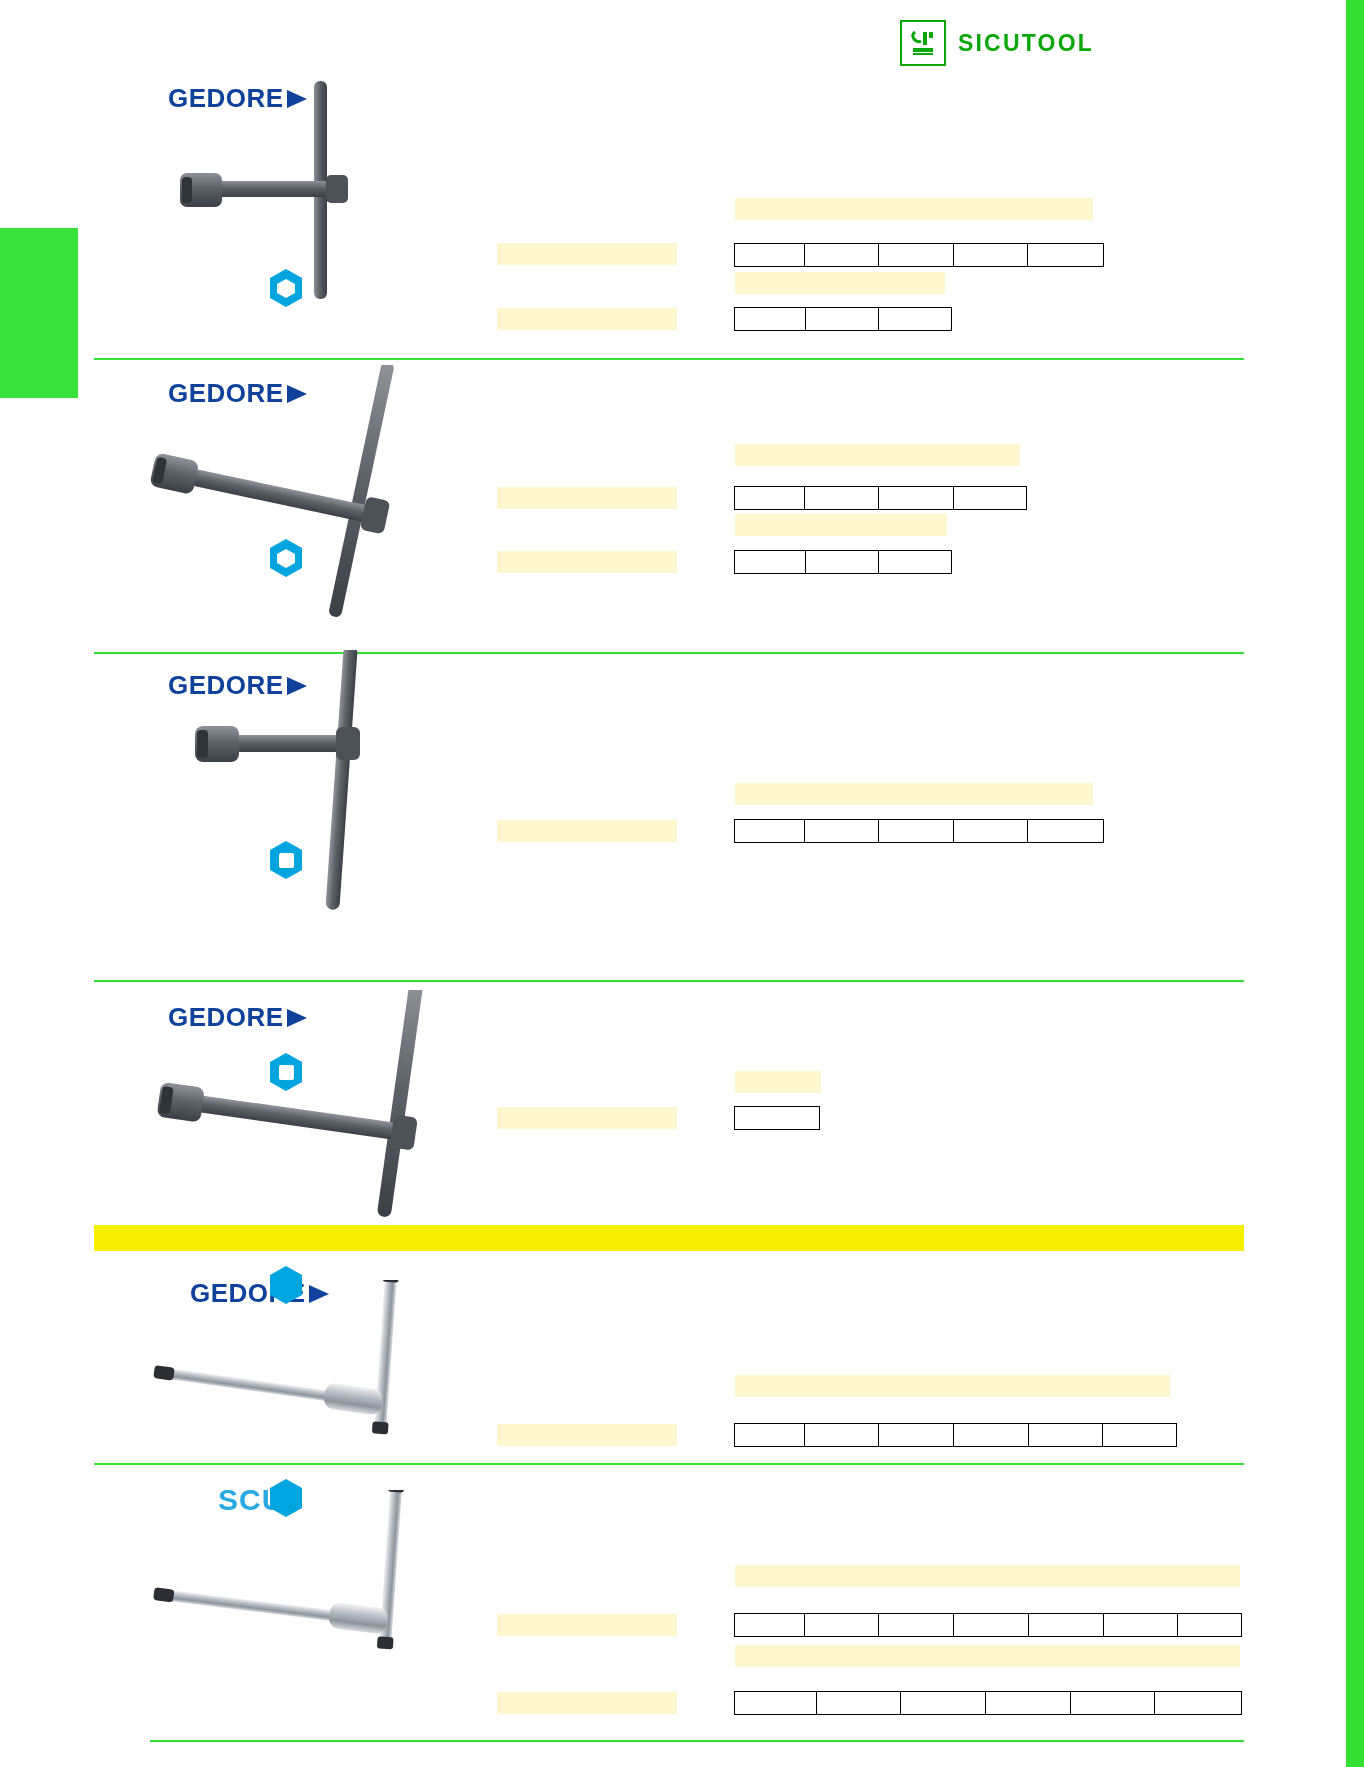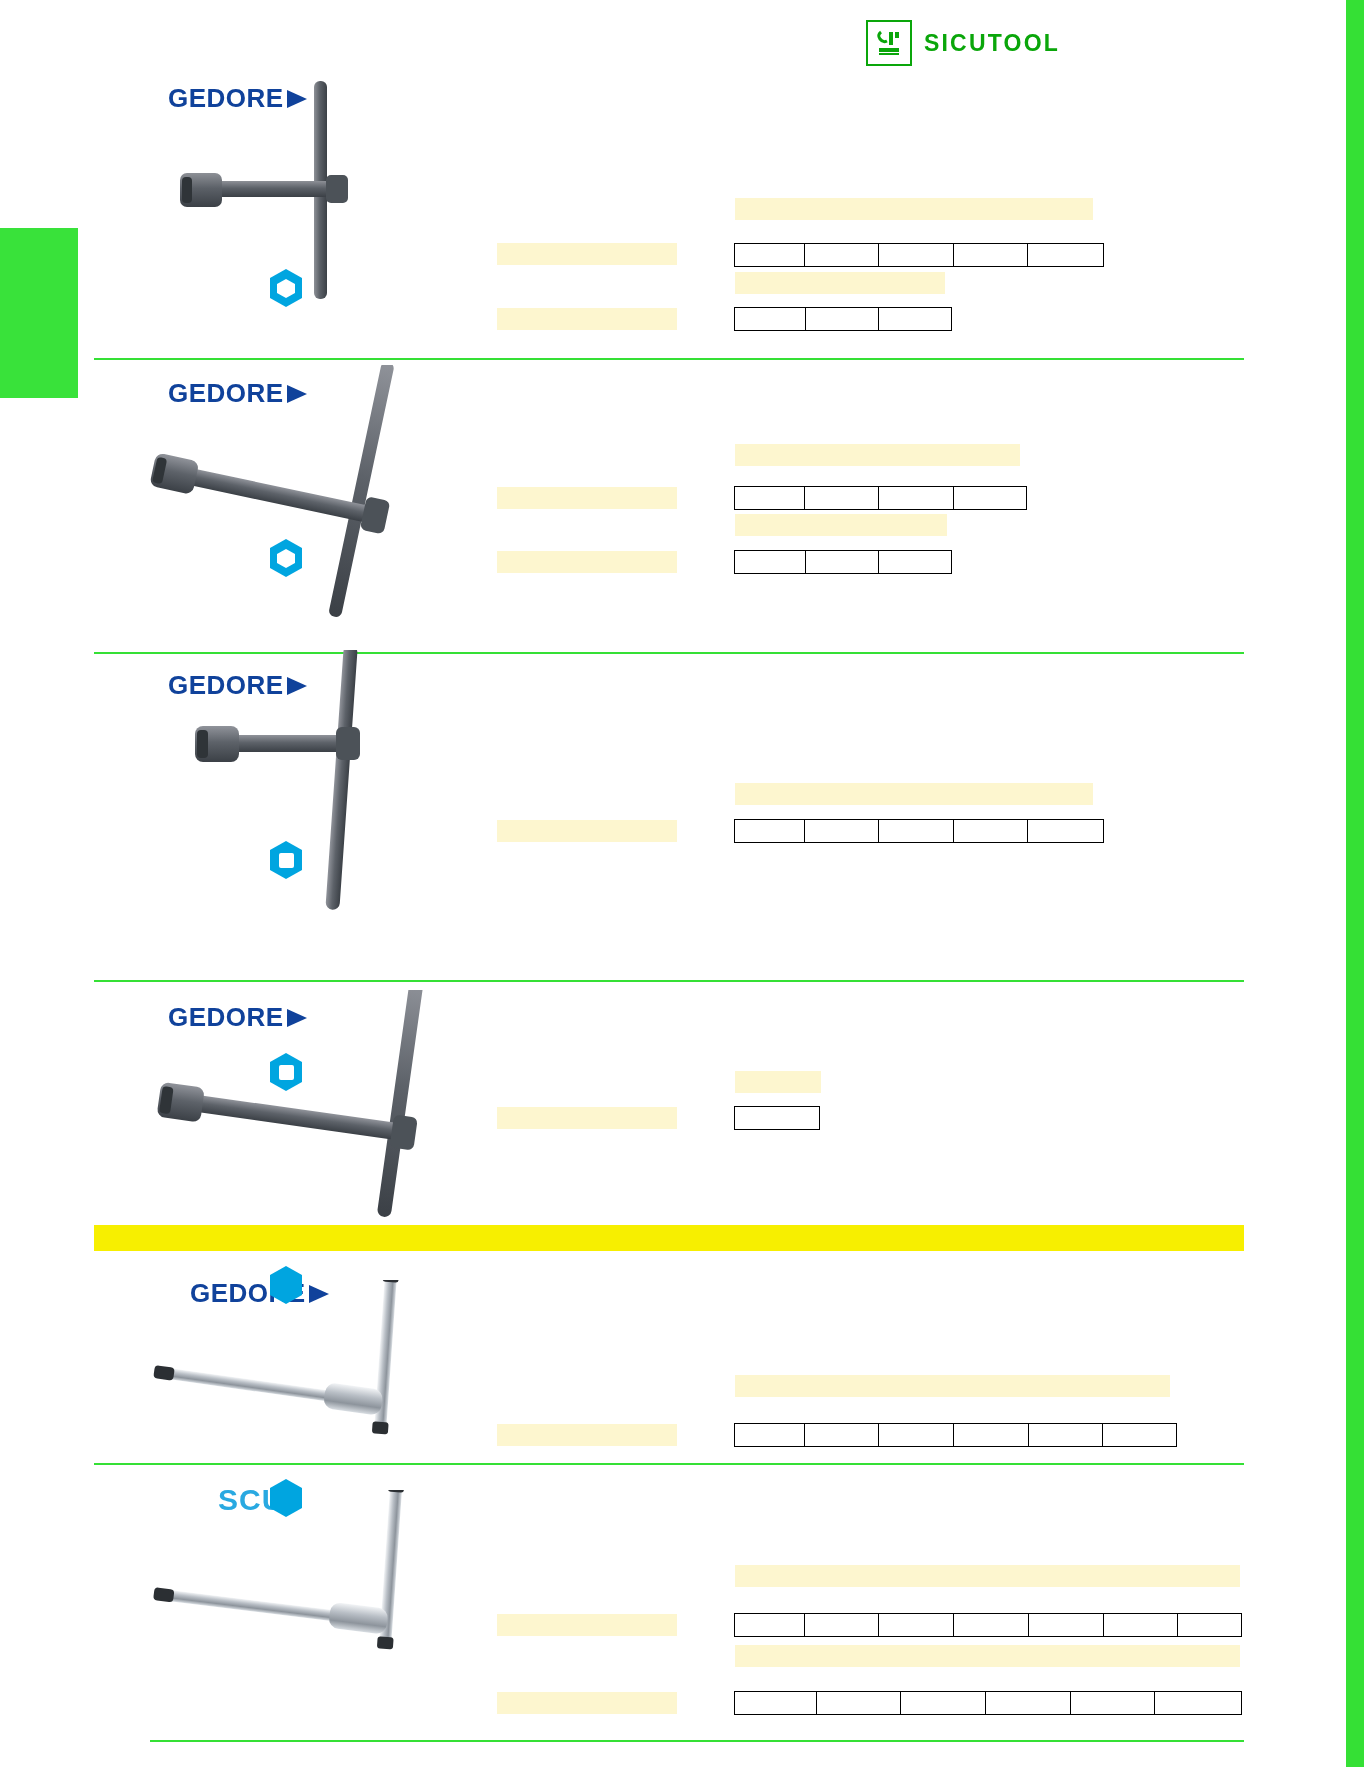--- a/index.html
+++ b/index.html
@@ -4,21 +4,21 @@
 <style>
   html,body{margin:0;padding:0;background:#ffffff;}
   body{width:1364px;height:1767px;position:relative;font-family:"Liberation Sans",sans-serif;overflow:hidden;}
 
   
   .page{position:absolute;left:0;top:0;width:1364px;height:1767px;background:#fff;}
   .right-edge-bar{position:absolute;right:0;top:0;width:18px;height:1767px;background:#35e035;}
   .left-green-tab{position:absolute;left:0;top:228px;width:78px;height:170px;background:#39e23a;}
 
   
-  .brand{position:absolute;right:304px;top:20px;display:flex;align-items:center;gap:12px;}
+  .brand{position:absolute;right:270px;top:20px;display:flex;align-items:center;gap:12px;}
   .brand-logo{width:42px;height:42px;border:2px solid #0aa60a;display:flex;align-items:center;justify-content:center;background:#fff;}
   .brand-logo svg{display:block;}
   .brand-text{font-size:23px;letter-spacing:2.2px;color:#0aa60a;font-weight:bold;font-family:"Liberation Sans",sans-serif;}
 
   
   .sep{position:absolute;height:2px;background:#35e035;}
   .yellow-band{position:absolute;background:#f7ef00;height:26px;}
 
   
   .bar{position:absolute;background:#fdf6cf;}

